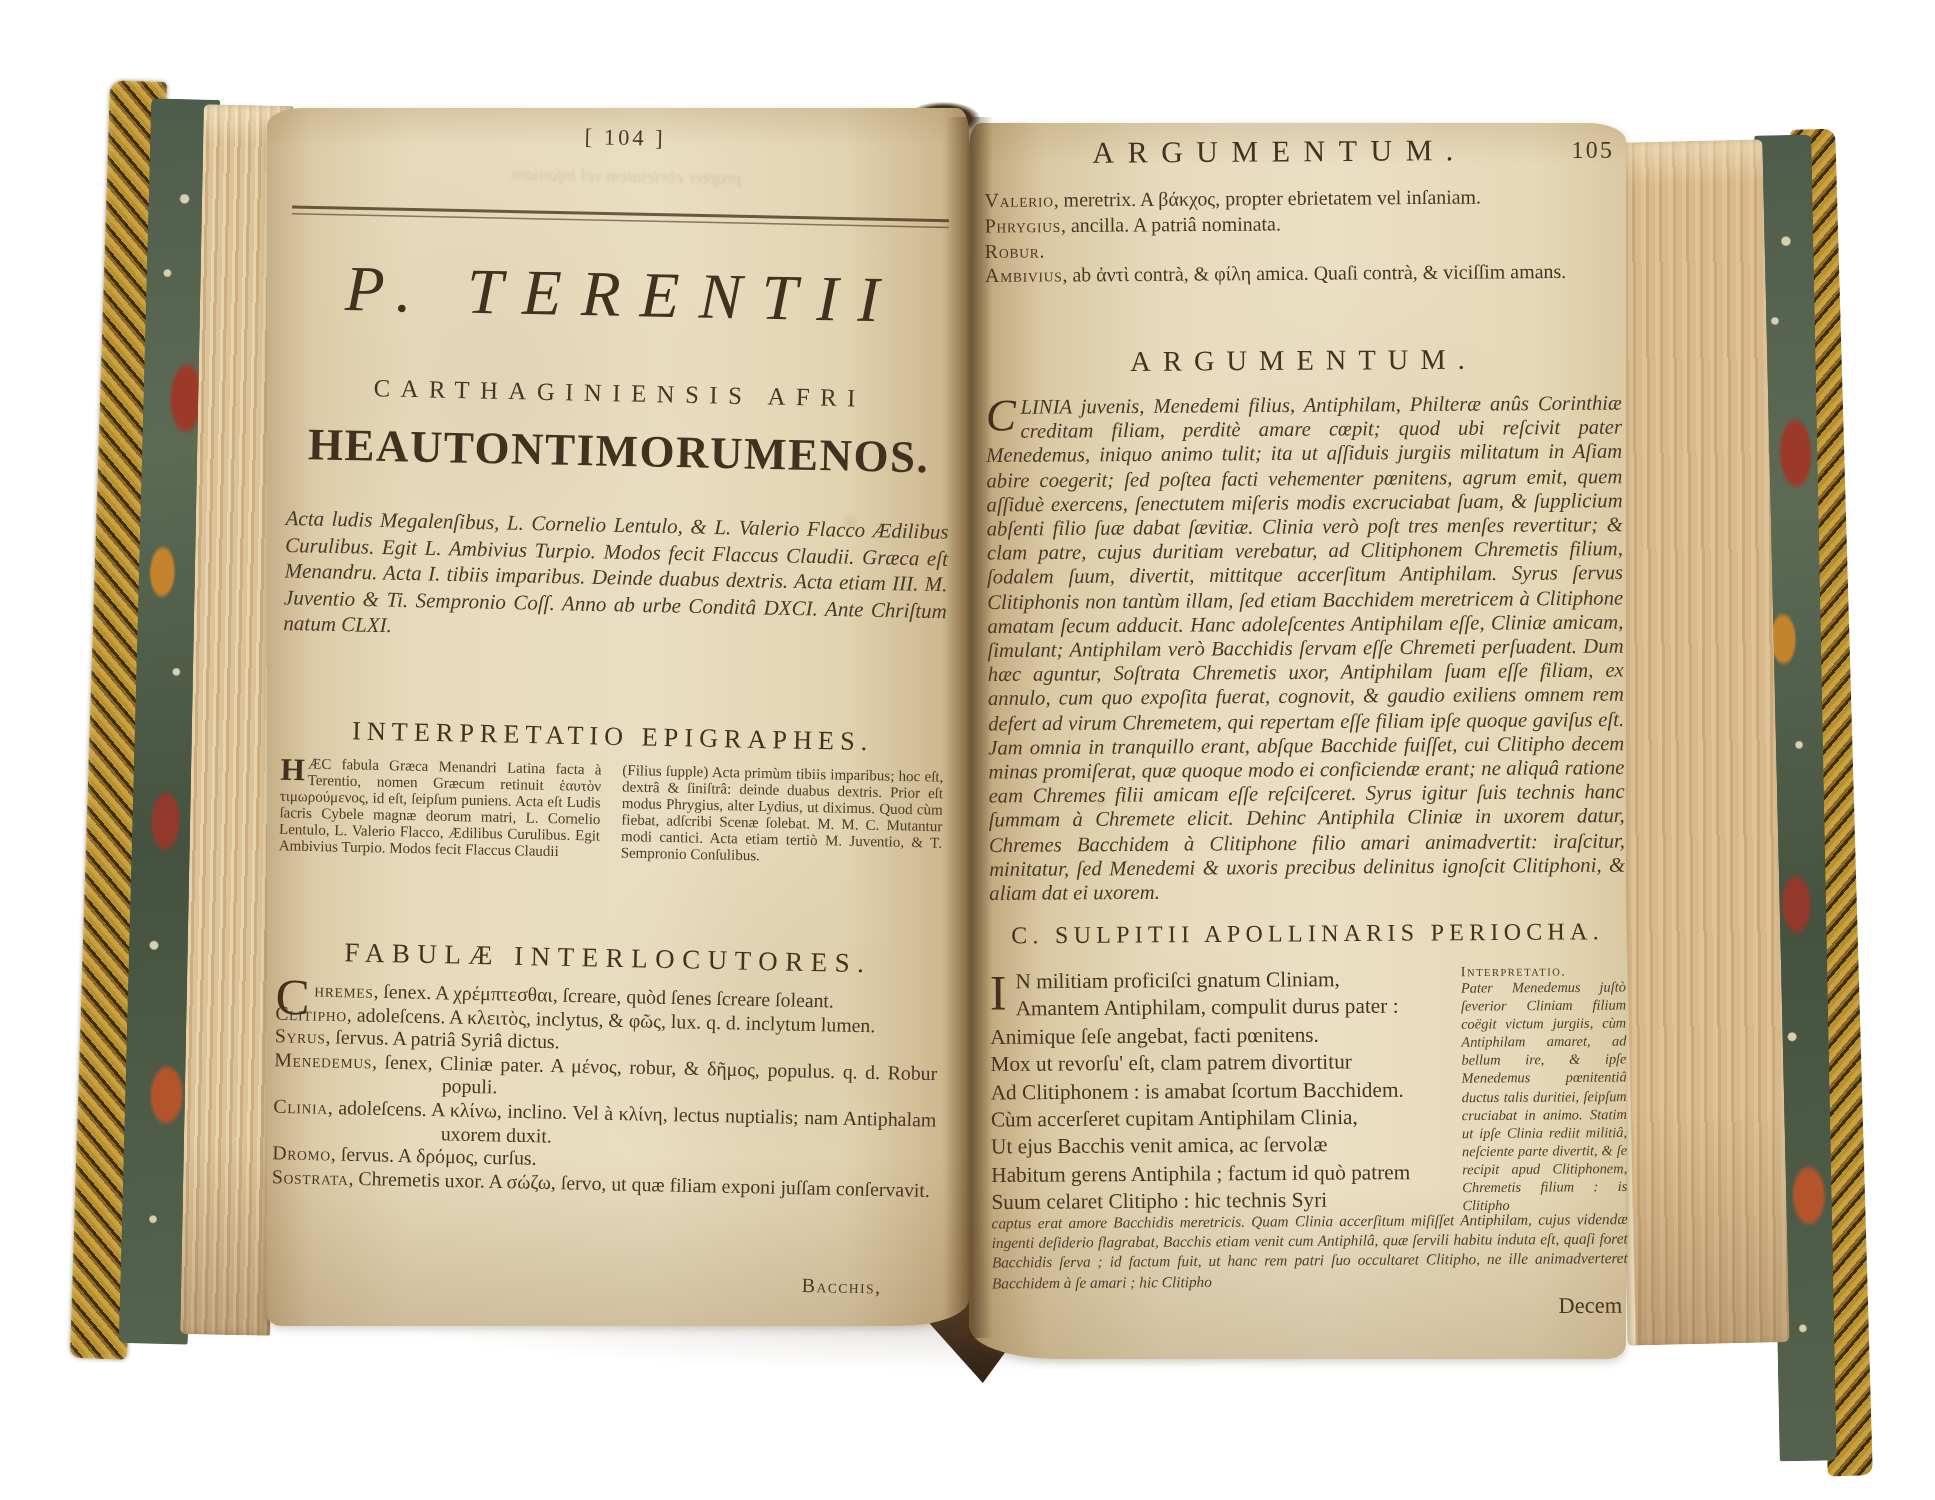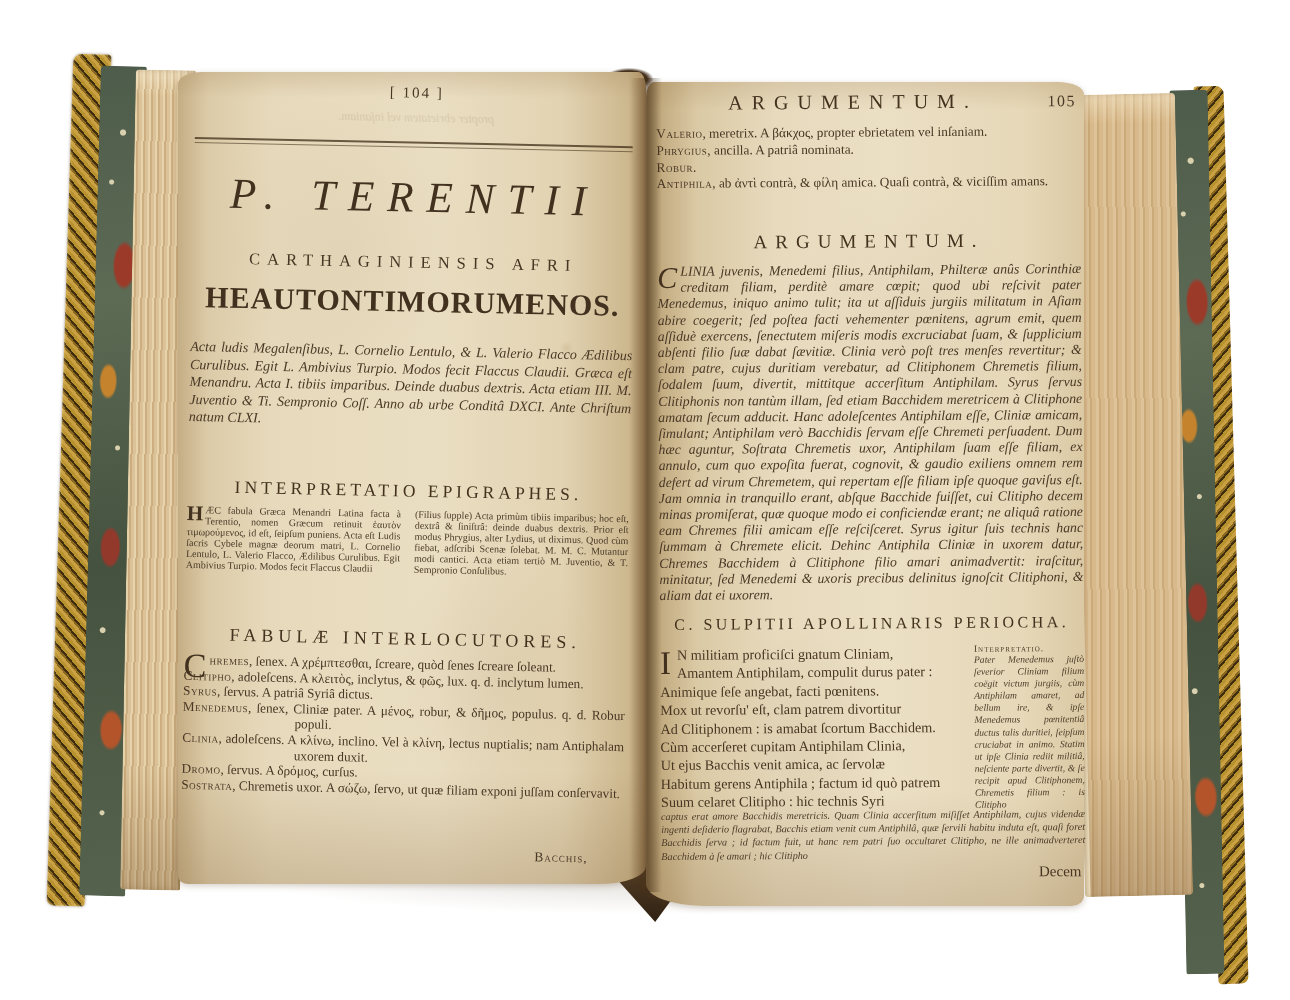--- a/index.html
+++ b/index.html
@@ -243,21 +243,21 @@
       <div class="rchar-entry">
         <span class="sc">Valerio</span><span>, meretrix.  A βάκχος, propter ebrietatem vel inſaniam.</span>
       </div>
       <div class="rchar-entry">
         <span class="sc">Phrygius</span><span>, ancilla.  A patriâ nominata.</span>
       </div>
       <div class="rchar-entry">
         <span class="sc">Robur</span><span>.</span>
       </div>
       <div class="rchar-entry">
-        <span class="sc">Antiphila</span><span>, ab ἀντὶ contrà, &amp; φίλη amica.  Quaſi contrà, &amp; viciſſim amans.</span>
+        <span class="sc">Ambivius</span><span>, ab ἀντὶ contrà, &amp; φίλη amica.  Quaſi contrà, &amp; viciſſim amans.</span>
       </div>
     </div>
 
     <div class="abs arg-heading" style="top:140px;">ARGUMENTUM.</div>
 
     <div class="abs arg-para" style="top:172px;">
       <span class="dropcap-it">C</span><span>LINIA juvenis, Menedemi filius, Antiphilam, Philteræ anûs Corinthiæ creditam filiam, perditè amare cœpit; quod ubi reſcivit pater Menedemus, iniquo animo tulit; ita ut aſſiduis jurgiis militatum in Aſiam abire coegerit; ſed poſtea facti vehementer pœnitens, agrum emit, quem aſſiduè exercens, ſenectutem miſeris modis excruciabat ſuam, &amp; ſupplicium abſenti filio ſuæ dabat ſævitiæ.  Clinia verò poſt tres menſes revertitur; &amp; clam patre, cujus duritiam verebatur, ad Clitiphonem Chremetis filium, ſodalem ſuum, divertit, mittitque accerſitum Antiphilam.  Syrus ſervus Clitiphonis non tantùm illam, ſed etiam Bacchidem meretricem à Clitiphone amatam ſecum adducit.  Hanc adoleſcentes Antiphilam eſſe, Cliniæ amicam, ſimulant; Antiphilam verò Bacchidis ſervam eſſe Chremeti perſuadent.  Dum hæc aguntur, Soſtrata Chremetis uxor, Antiphilam ſuam eſſe filiam, ex annulo, cum quo expoſita fuerat, cognovit, &amp; gaudio exiliens omnem rem defert ad virum Chremetem, qui repertam eſſe filiam ipſe quoque gaviſus eſt.  Jam omnia in tranquillo erant, abſque Bacchide fuiſſet, cui Clitipho decem minas promiſerat, quæ quoque modo ei conficiendæ erant; ne aliquâ ratione eam Chremes filii amicam eſſe reſciſceret.  Syrus igitur ſuis technis hanc ſummam à Chremete elicit.  Dehinc Antiphila Cliniæ in uxorem datur, Chremes Bacchidem à Clitiphone filio amari animadvertit: iraſcitur, minitatur, ſed Menedemi &amp; uxoris precibus delinitus ignoſcit Clitiphoni, &amp; aliam dat ei uxorem.</span>
     </div>
 
     <div class="abs periocha-heading" style="top:524px;">C. SULPITII APOLLINARIS PERIOCHA.</div>

